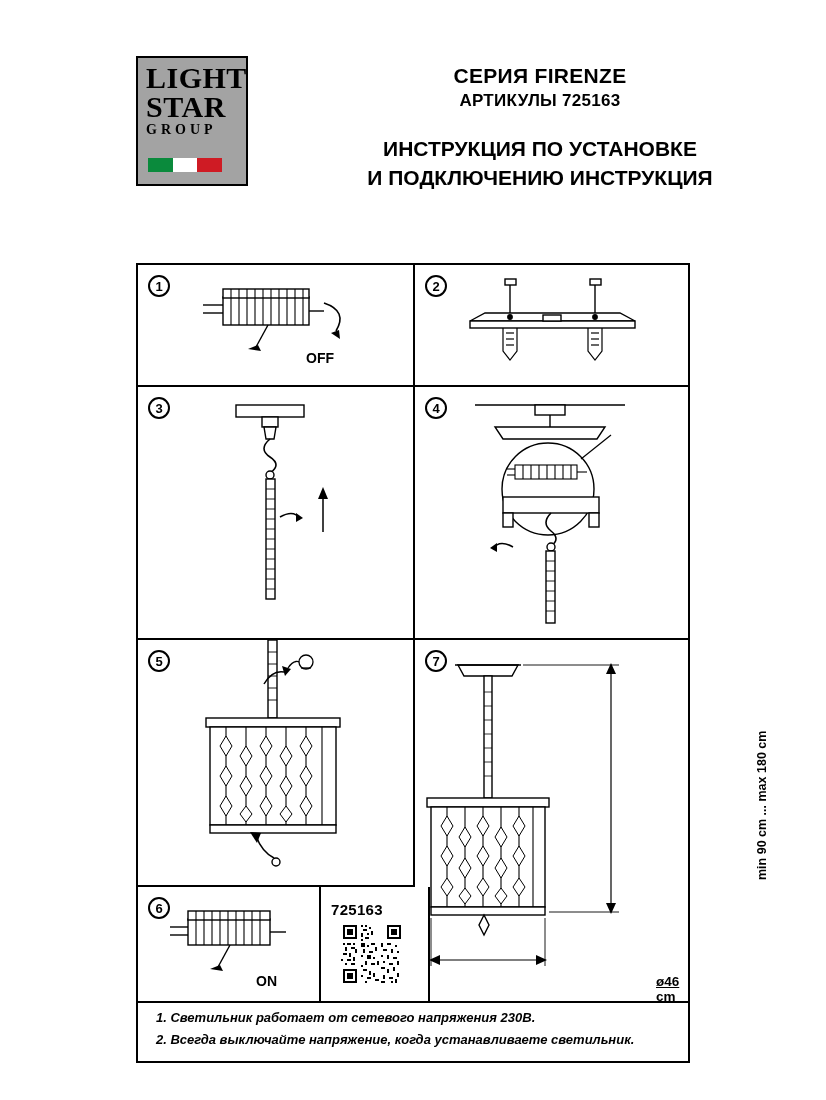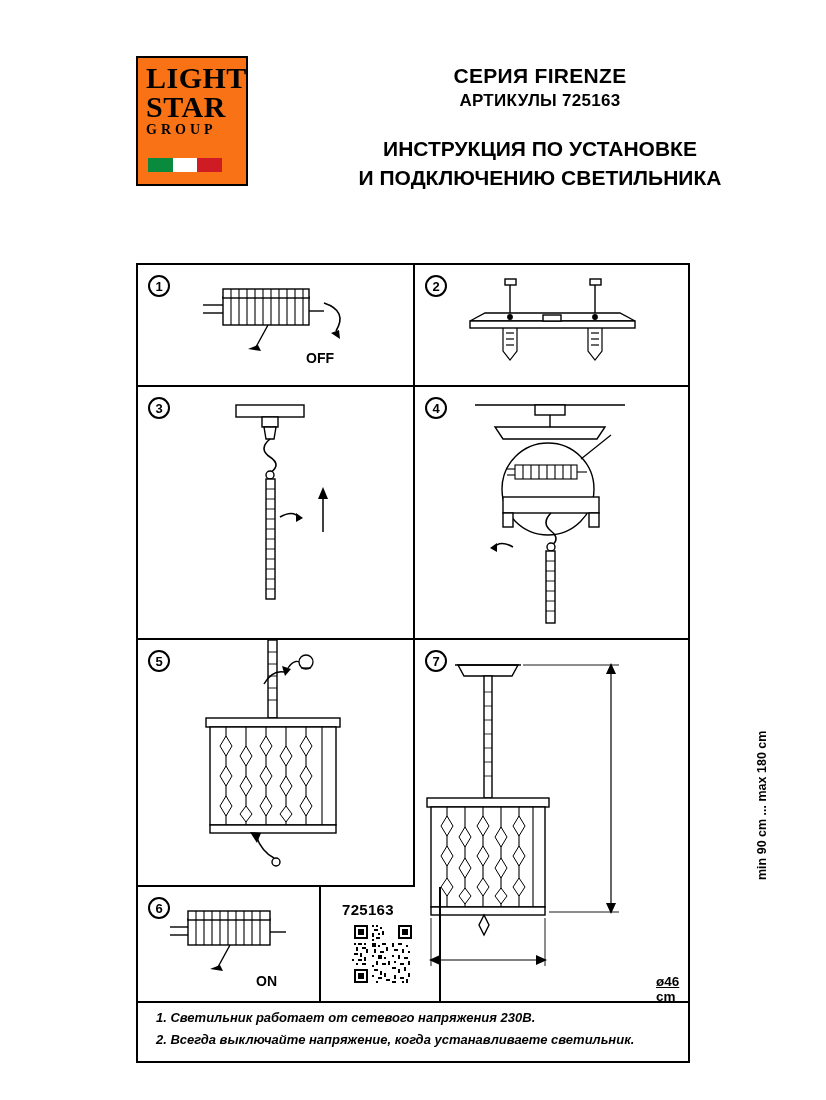--- a/index.html
+++ b/index.html
@@ -19,21 +19,21 @@
     position: absolute;
     left: 0; top: 0;
     width: 826px;
     height: 235px;
   }
   .logo-box {
     position: absolute;
     left: 136px; top: 56px;
     width: 112px; height: 130px;
     border: 2px solid #000;
-    background: #f97316;
+    background: #a3a3a3;
   }
   .logo-text {
     position: absolute;
     left: 8px; top: 6px;
     width: 100px;
     font-family: "Liberation Serif", serif;
     font-weight: bold;
     line-height: 0.95;
     letter-spacing: 0.5px;
   }
@@ -166,21 +166,21 @@
         <i class="w"></i>
         <i class="r"></i>
     </div>
   </div>
 
   <div class="head-lines">
     <div class="series-line">СЕРИЯ FIRENZE</div>
     <div class="art-line">АРТИКУЛЫ 725163</div>
     <div class="title-line">
       <div>ИНСТРУКЦИЯ ПО УСТАНОВКЕ</div>
-      <div>И ПОДКЛЮЧЕНИЮ СВЕТИЛЬНИКА</div>
+      <div>И ПОДКЛЮЧЕНИЮ ИНСТРУКЦИЯ</div>
     </div>
   </div>
 </div>
 
 <div class="frame">
 
   <div class="cell" style="left:0; top:0; width:277px; height:122px;">
     <div class="step-num">1</div>
     <svg width="277" height="122" viewBox="0 0 277 122">
       <g stroke="#000" fill="none" stroke-width="1.4">
@@ -496,21 +496,21 @@
         <line x1="32" y1="48" x2="50" y2="48"></line>
         <line x1="132" y1="45" x2="148" y2="45"></line>
 
         <line x1="92" y1="58" x2="80" y2="80"></line>
         <path d="M72 82 l10 -4 l3 6 z" fill="#000" stroke="none"></path>
       </g>
     </svg>
     <div class="lbl" style="left:118px; top:86px;">ON</div>
   </div>
 
-  <div class="cell no-bottom" style="left:196px; top:622px; width:107px; height:114px;text-align:center;">
+  <div class="cell no-bottom" style="left:185px; top:622px; width:107px; height:114px;text-align:center;">
     <div class="code-label" style="left:8px; top:14px;">725163</div>
     <svg class="qr" style="left:18px; top:36px;" width="62" height="62" viewBox="0 0 31 31" shape-rendering="crispEdges">
       <rect width="31" height="31" fill="#fff"></rect>
       <g fill="#000">
         <rect x="1" y="1" width="7" height="7"></rect>
           <rect x="2" y="2" width="5" height="5" fill="#fff"></rect>
           <rect x="3" y="3" width="3" height="3"></rect>
         <rect x="23" y="1" width="7" height="7"></rect>
           <rect x="24" y="2" width="5" height="5" fill="#fff"></rect>
           <rect x="25" y="3" width="3" height="3"></rect>

